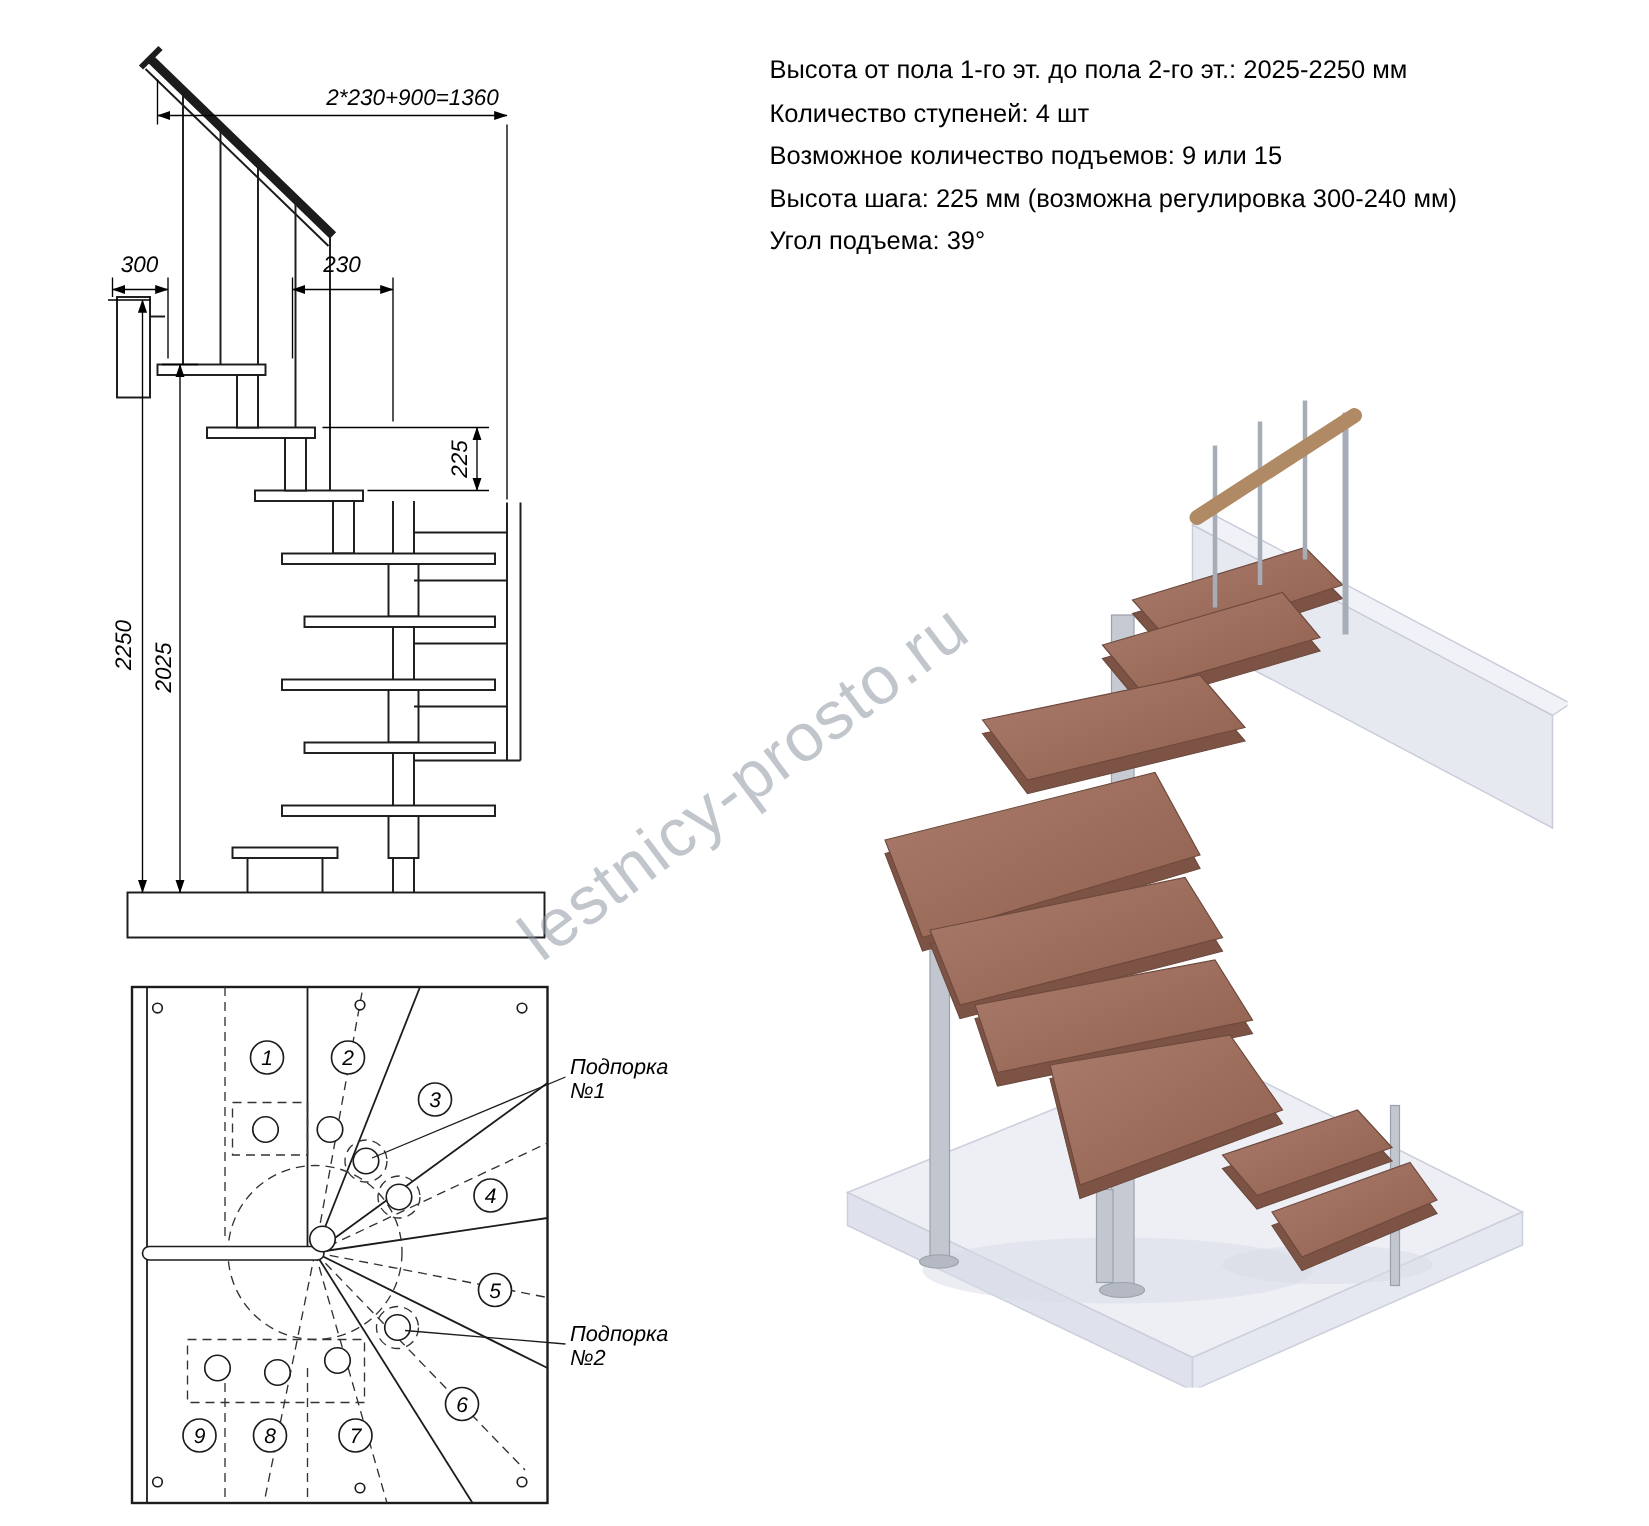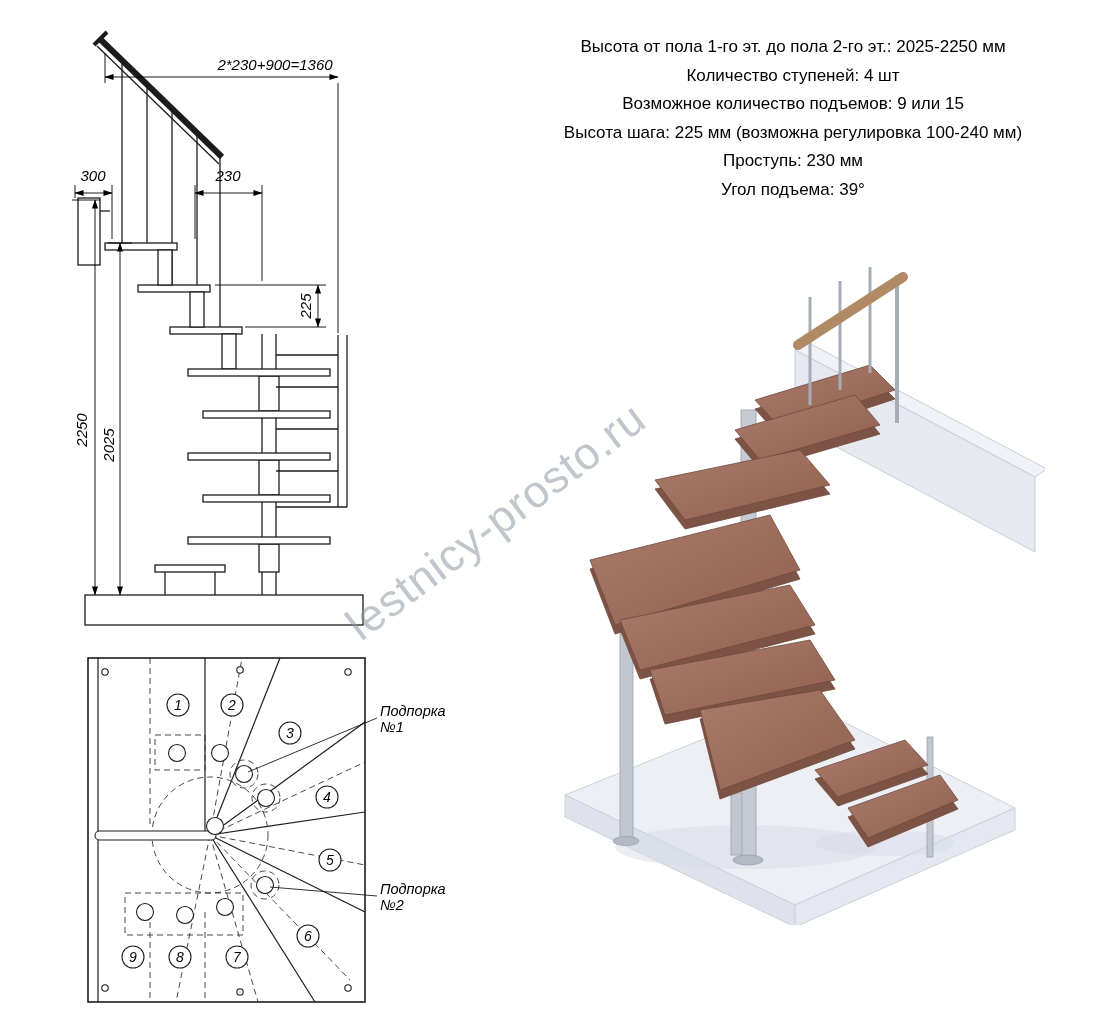--- a/index.html
+++ b/index.html
@@ -1,39 +1,38 @@
 <!DOCTYPE html>
 <html><head>
 <meta charset="utf-8">
 <style>
   html,body{margin:0;padding:0;background:#fff;}
   #page{position:relative;width:1099px;height:1017px;background:#ffffff;overflow:hidden;
         font-family:"Liberation Sans",sans-serif;color:#000;}
   .abs{position:absolute;}
   #specs{left:513px;top:33px;width:560px;font-size:17px;line-height:28.6px;}
-  #specs .spec-line{white-space:nowrap;text-align:center;}
+  #specs .spec-line{white-space:nowrap;}
   #watermark{left:352px;top:604px;transform:rotate(-37deg);transform-origin:0 50%;
              font-size:45px;font-weight:500;letter-spacing:1px;color:#8f96a3;opacity:.55;
              white-space:nowrap;pointer-events:none;}
   svg{display:block;}
   .dimtext{font-family:"Liberation Sans",sans-serif;font-style:italic;font-size:15px;fill:#000;}
   .numtext{font-family:"Liberation Sans",sans-serif;font-style:italic;font-size:14px;fill:#000;}
   .lbltext{font-family:"Liberation Sans",sans-serif;font-style:italic;font-size:14.5px;fill:#000;}
 </style>
 </head>
 <body>
 
 <div id="page">
 
   <div id="specs" class="abs">
     <div class="spec-line">Высота от пола 1-го эт. до пола 2-го эт.: 2025-2250 мм</div>
     <div class="spec-line">Количество ступеней: 4 шт</div>
     <div class="spec-line">Возможное количество подъемов: 9 или 15</div>
-    <div class="spec-line">Высота шага: 225 мм (возможна регулировка 100-240 мм)</div>
-    <div class="spec-line">Проступь: 230 мм</div>
+    <div class="spec-line">Высота шага: 225 мм (возможна регулировка 300-240 мм)</div>
     <div class="spec-line">Угол подъема: 39°</div>
   </div>
 
   <svg class="abs" style="left:70px;top:25px;" width="340" height="615" viewBox="0 0 340 615">
     <defs>
       <marker id="arr" viewBox="0 0 10 10" refX="9.5" refY="5" markerWidth="10" markerHeight="10" orient="auto-start-reverse">
         <path d="M0,1.6 L10,5 L0,8.4 z" fill="#000"></path>
       </marker>
     </defs>
 

